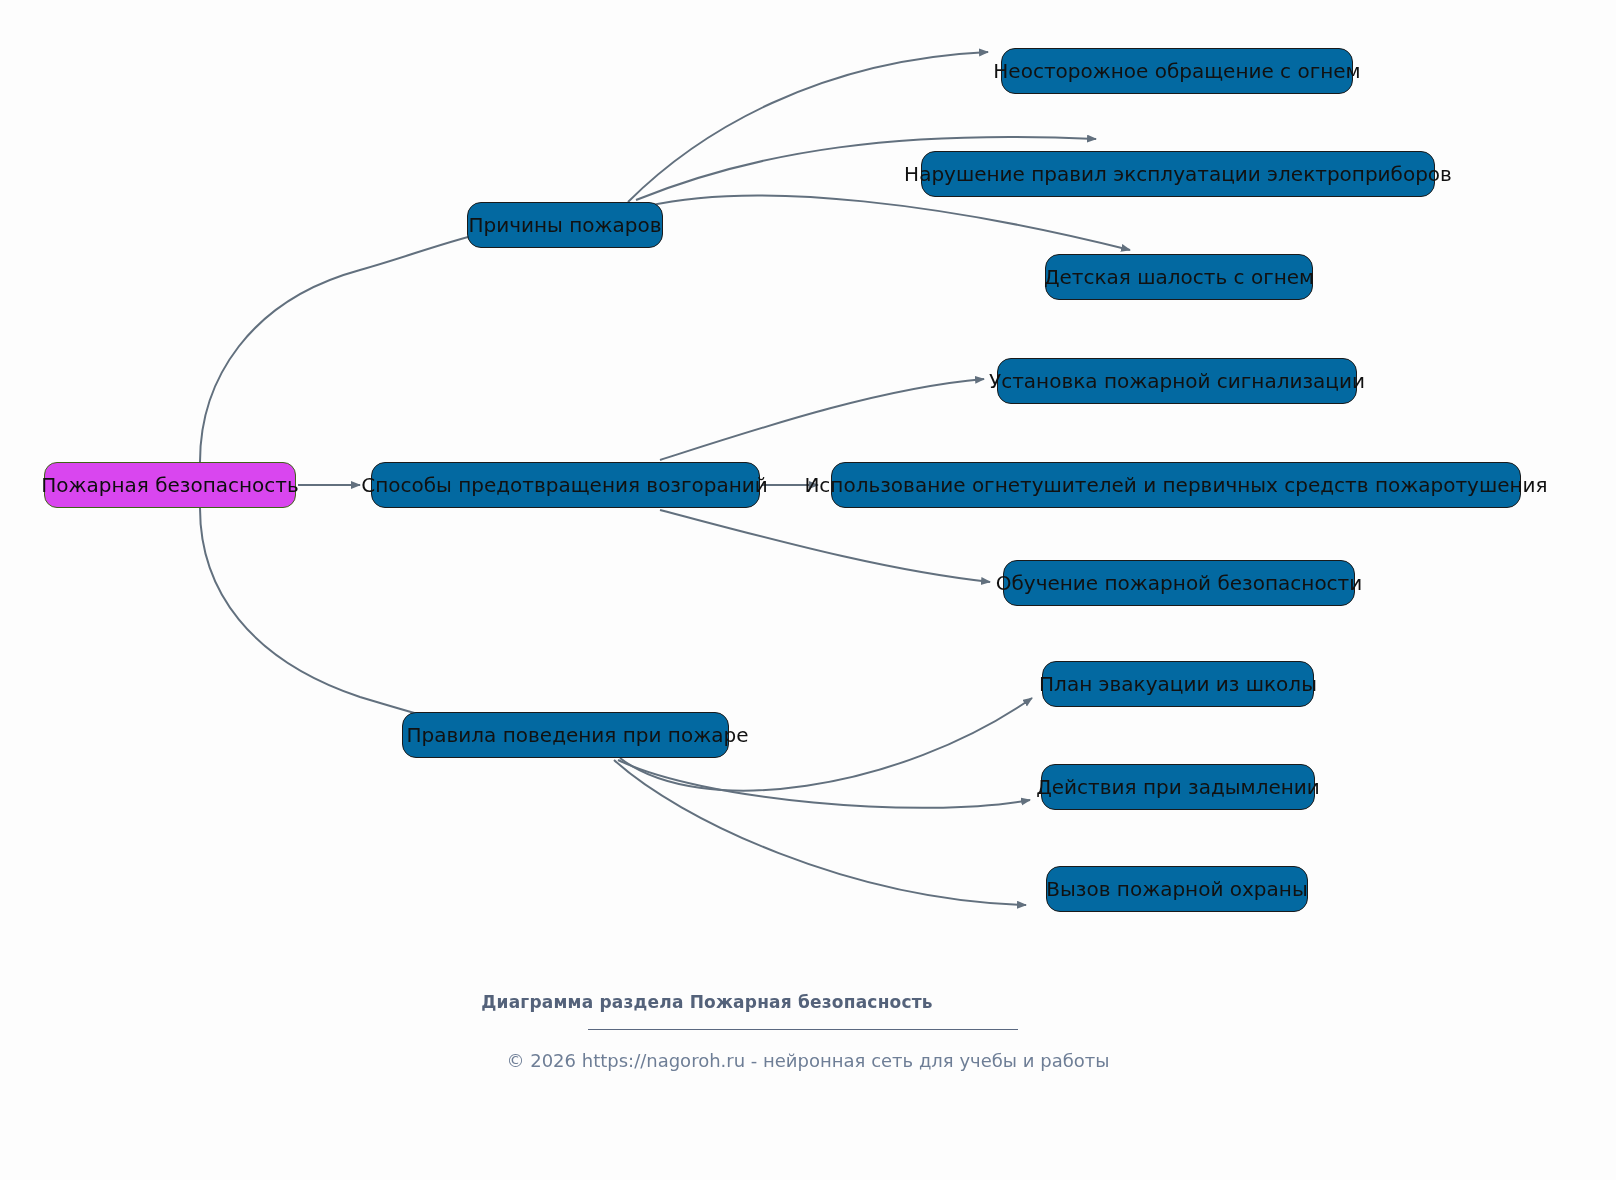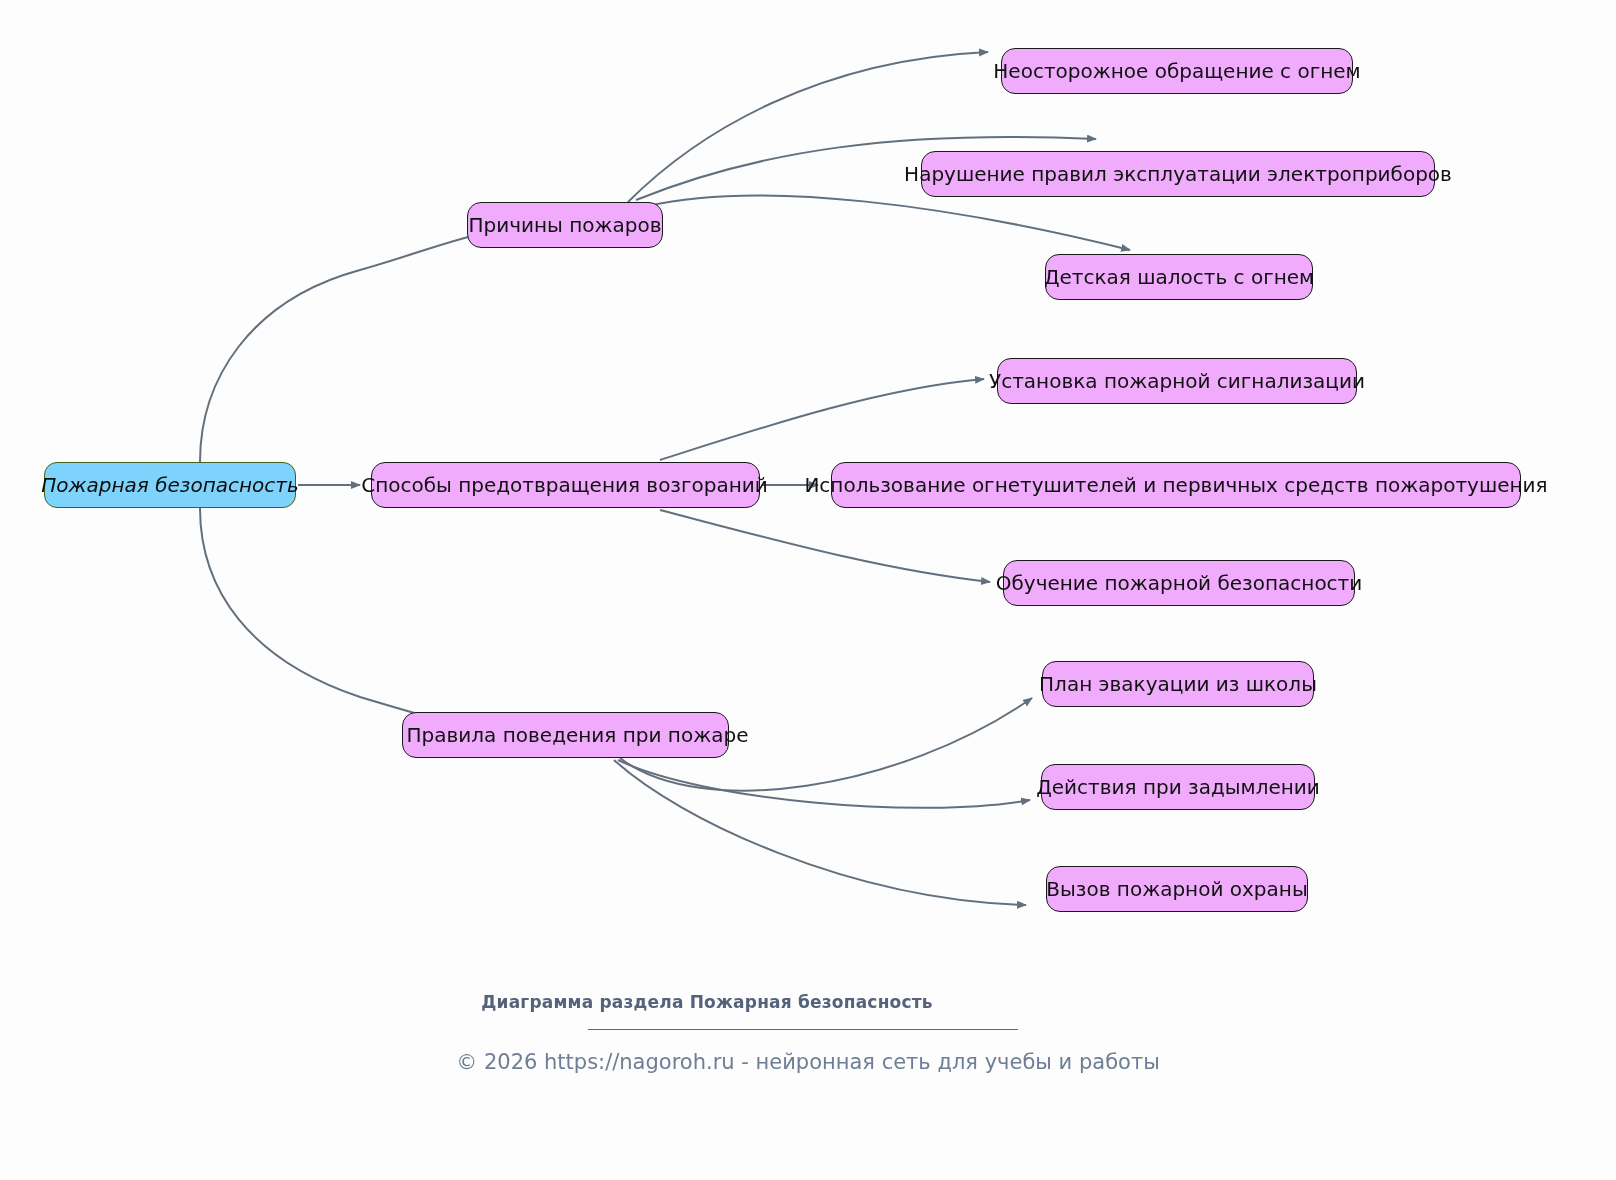--- a/index.html
+++ b/index.html
@@ -23,34 +23,33 @@
     pointer-events: none;
   }
   .node {
     position: absolute;
     box-sizing: border-box;
     display: flex;
     align-items: center;
     justify-content: center;
     border-radius: 14px;
     border: 1.6px solid #1a1a1a;
-    background: #f0abfc;
+    background: #0369a1;
     color: #111111;
     font-size: 20px;
     line-height: 1;
     white-space: nowrap;
     padding: 0 16px;
     height: 46px;
   }
   .node.root {
-    background: #7dd3fc;
+    background: #d946ef;
     border: 1.8px solid #3f6417;
     color: #0e0e0e;
     border-radius: 13px;
-    font-style: italic;
   }
   .footer-caption {
     position: absolute;
     left: 0;
     top: 992px;
     width: 1414px;
     text-align: center;
     font-size: 17px;
     font-weight: bold;
     color: #54627a;
@@ -63,21 +62,21 @@
     width: 430px;
     height: 1px;
     background: #5b6880;
   }
   .footer-copyright {
     position: absolute;
     left: 0;
     top: 1050px;
     width: 1616px;
     text-align: center;
-    font-size: 21px;
+    font-size: 18px;
     color: #6e7e96;
   }
 </style>
 </head>
 <body>
 
 <div id="page">
 
   <svg id="edge-layer" viewBox="0 0 1616 1180">
     <defs>

